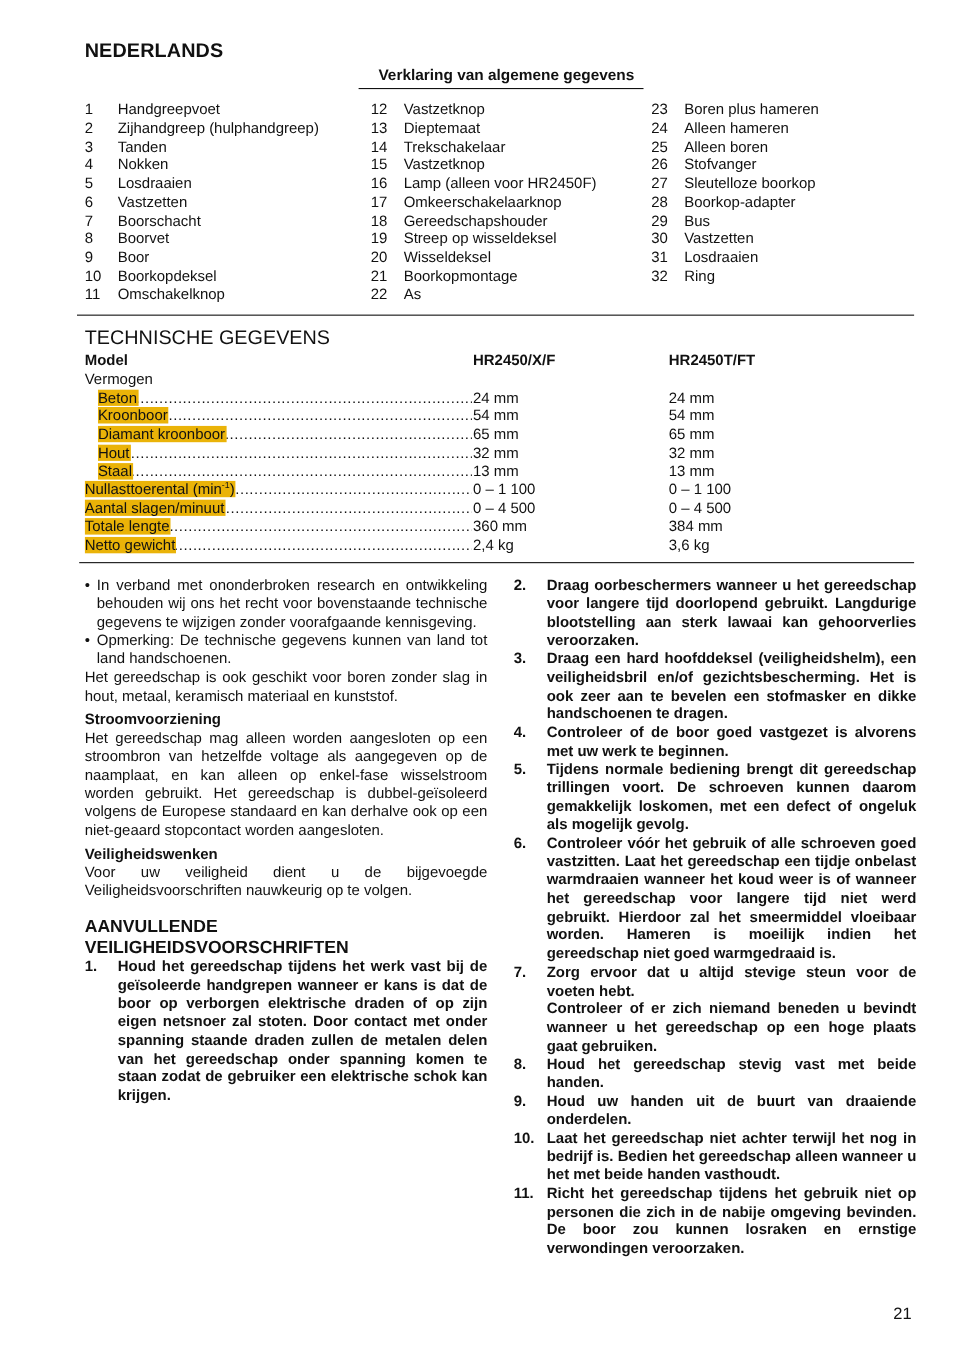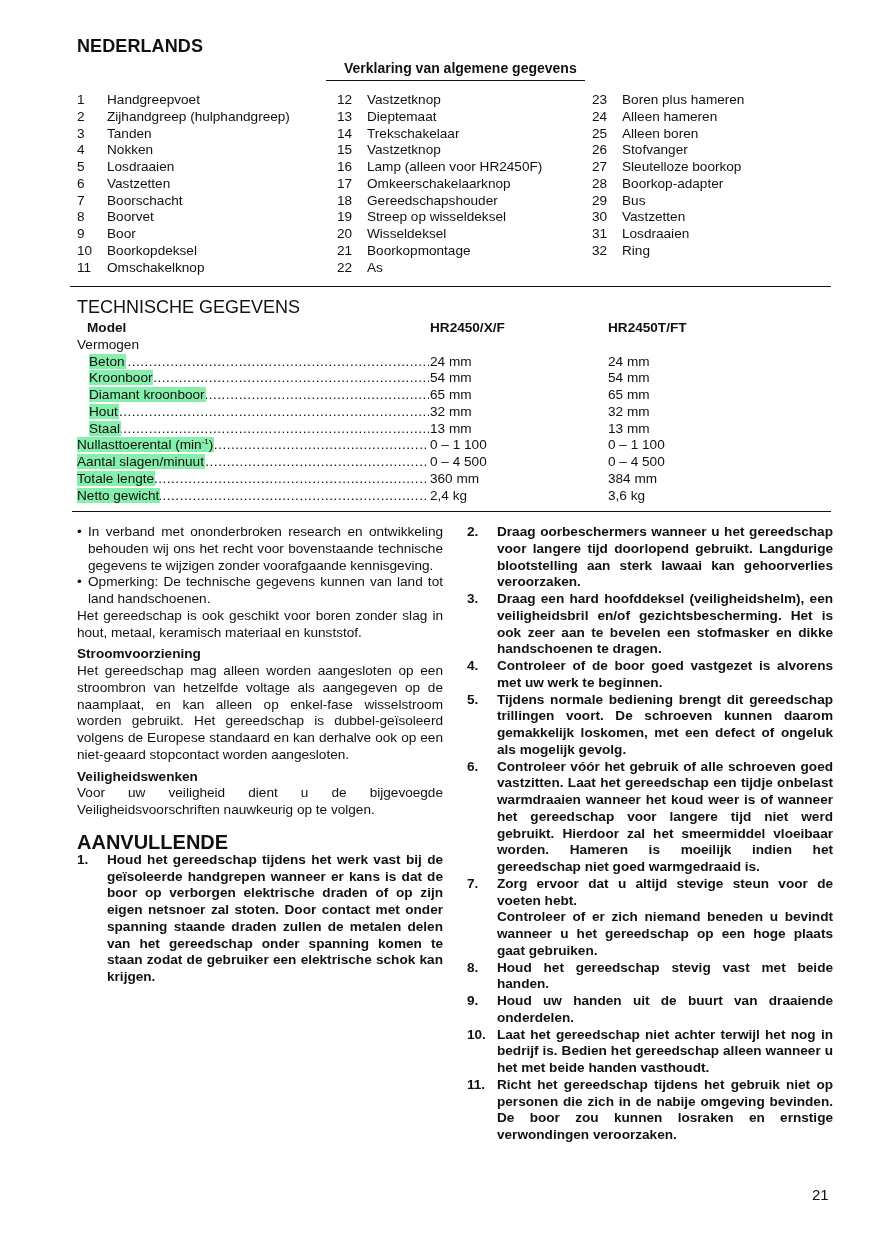--- a/index.html
+++ b/index.html
@@ -11,34 +11,34 @@
   .legend-rule { left: 326px; top: 80px; width: 259px; height: 0; border-top: 1.5px solid #111; }
   .parts { top: 92px; font-size: 13.6px; line-height: 16.75px; }
   .parts .row { display: flex; white-space: nowrap; }
   .parts .num { width: 30px; }
   .rule { height: 0; border-top: 1.3px solid #111; }
   .tech-title { left: 77px; top: 297px; font-size: 18px; font-weight: normal; }
   .spec { left: 77px; top: 320px; width: 760px; font-size: 13.6px; line-height: 16.75px; }
   .spec .row { position: relative; height: 16.75px; white-space: nowrap; }
   .spec .label { position: absolute; left: 0; width: 352px; overflow: hidden; white-space: nowrap; }
   .spec .label.indent { left: 12px; width: 340px; }
-  .spec .label .txt { background: #86efac; padding-right: 1px; }
+  .spec .label .txt { background: #eab308; padding-right: 1px; }
   .spec .label::after { content: ""; }
   .spec .dots { position: absolute; left: 0; right: 0; overflow: hidden; white-space: nowrap; z-index: 0; letter-spacing: 0.5px; }
   .spec .label .txt { position: relative; z-index: 1; }
   .spec .v1 { position: absolute; left: 353px; }
   .spec .v2 { position: absolute; left: 531px; }
   .spec .bold { font-weight: bold; }
   sup { font-size: 8px; vertical-align: 5px; line-height: 0; }
   .col { font-size: 13.6px; line-height: 16.75px; text-align: justify; }
   .col p { margin: 0; }
   .bullets .b { display: flex; }
   .bullets .dot { width: 11px; flex: none; }
   .sub-h { font-weight: bold; margin-top: 5px; }
-  .big-h { font-size: 20px; font-weight: bold; line-height: 19px; margin-top: 14px; text-align: left; }
+  .big-h { font-size: 16px; font-weight: bold; line-height: 19px; margin-top: 14px; text-align: left; }
   .ol .item { display: flex; font-weight: bold; }
   .ol .n { width: 30px; flex: none; text-align: left; }
   .ol .t { flex: 1; }
   .page-num { left: 812px; top: 1186px; font-size: 15px; }
 </style>
 </head>
 <body>
 
 <div class="abs lang-title">NEDERLANDS</div>
 <div class="abs legend-title">Verklaring van algemene gegevens</div>
@@ -180,21 +180,21 @@
       <span>Ring</span>
     </div>
 </div>
 
 <div class="abs rule" style="left:70px; top:286px; width:761px;"></div>
 
 <div class="abs tech-title">TECHNISCHE GEGEVENS</div>
 
 <div class="abs spec">
   <div class="row bold">
-    <span style="position:absolute;left:10px;">Model</span>
+    <span style="position:absolute;left:0;">Model</span>
     <span class="v1">HR2450/X/F</span>
     <span class="v2">HR2450T/FT</span>
   </div>
   <div class="row">
     <span style="position:absolute;left:0;">Vermogen</span>
   </div>
   <div class="row">
     <span class="label indent"><span class="dots">......................................................................................................................</span><span class="txt">Beton</span></span>
     <span class="v1">24 mm</span>
     <span class="v2">24 mm</span>
@@ -258,20 +258,21 @@
   <p>Het gereedschap is ook geschikt voor boren zonder slag in hout, metaal, keramisch materiaal en kunststof.</p>
 
   <div class="sub-h">Stroomvoorziening</div>
   <p>Het gereedschap mag alleen worden aangesloten op een stroombron van hetzelfde voltage als aangegeven op de naamplaat, en kan alleen op enkel-fase wisselstroom worden gebruikt. Het gereedschap is dubbel-geïsoleerd volgens de Europese standaard en kan derhalve ook op een niet-geaard stopcontact worden aangesloten.</p>
 
   <div class="sub-h">Veiligheidswenken</div>
   <p>Voor uw veiligheid dient u de bijgevoegde Veiligheidsvoorschriften nauwkeurig op te volgen.</p>
 
   <div class="big-h">
     <div>AANVULLENDE</div>
+    <div>VEILIGHEIDSVOORSCHRIFTEN</div>
   </div>
 
   <div class="ol">
     <div class="item">
         <span class="n">1.</span>
         <span class="t">Houd het gereedschap tijdens het werk vast bij de geïsoleerde handgrepen wanneer er kans is dat de boor op verborgen elektrische draden of op zijn eigen netsnoer zal stoten. Door contact met onder spanning staande draden zullen de metalen delen van het gereedschap onder spanning komen te staan zodat de gebruiker een elektrische schok kan krijgen.</span>
       </div>
   </div>
 </div>
 

